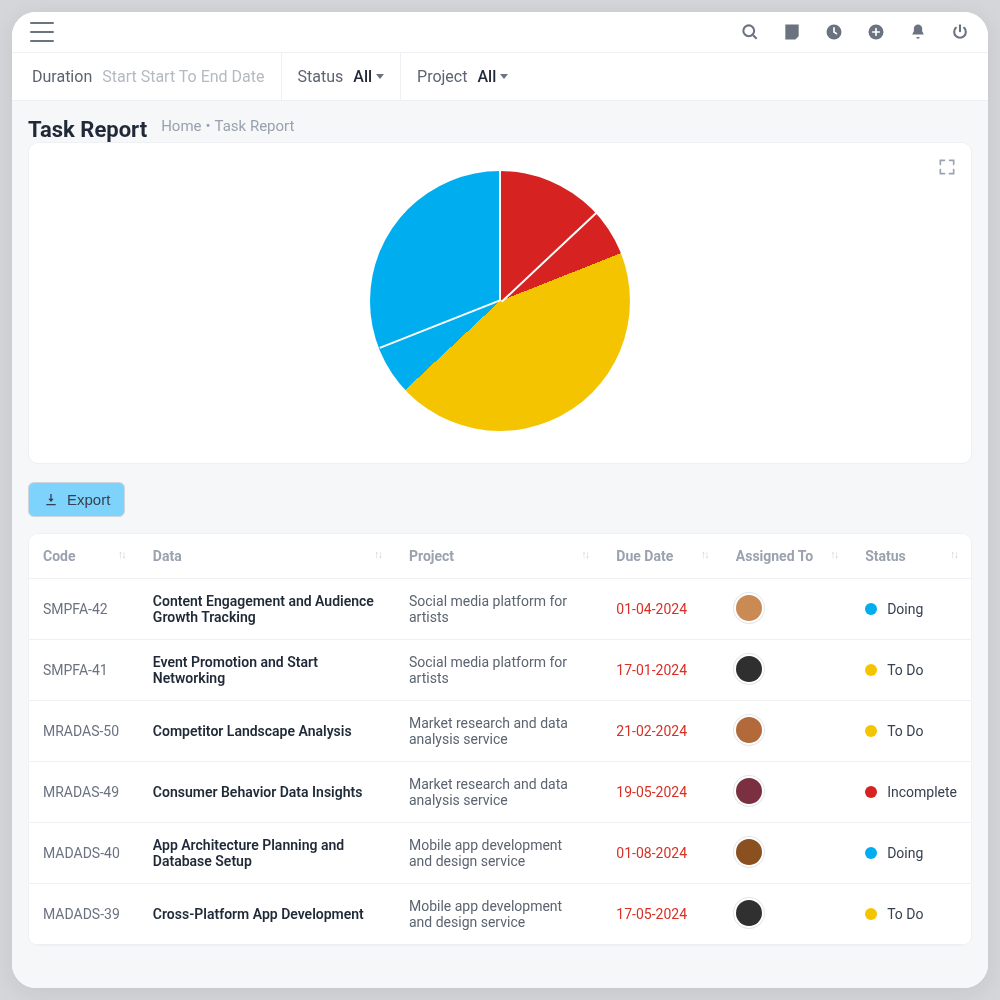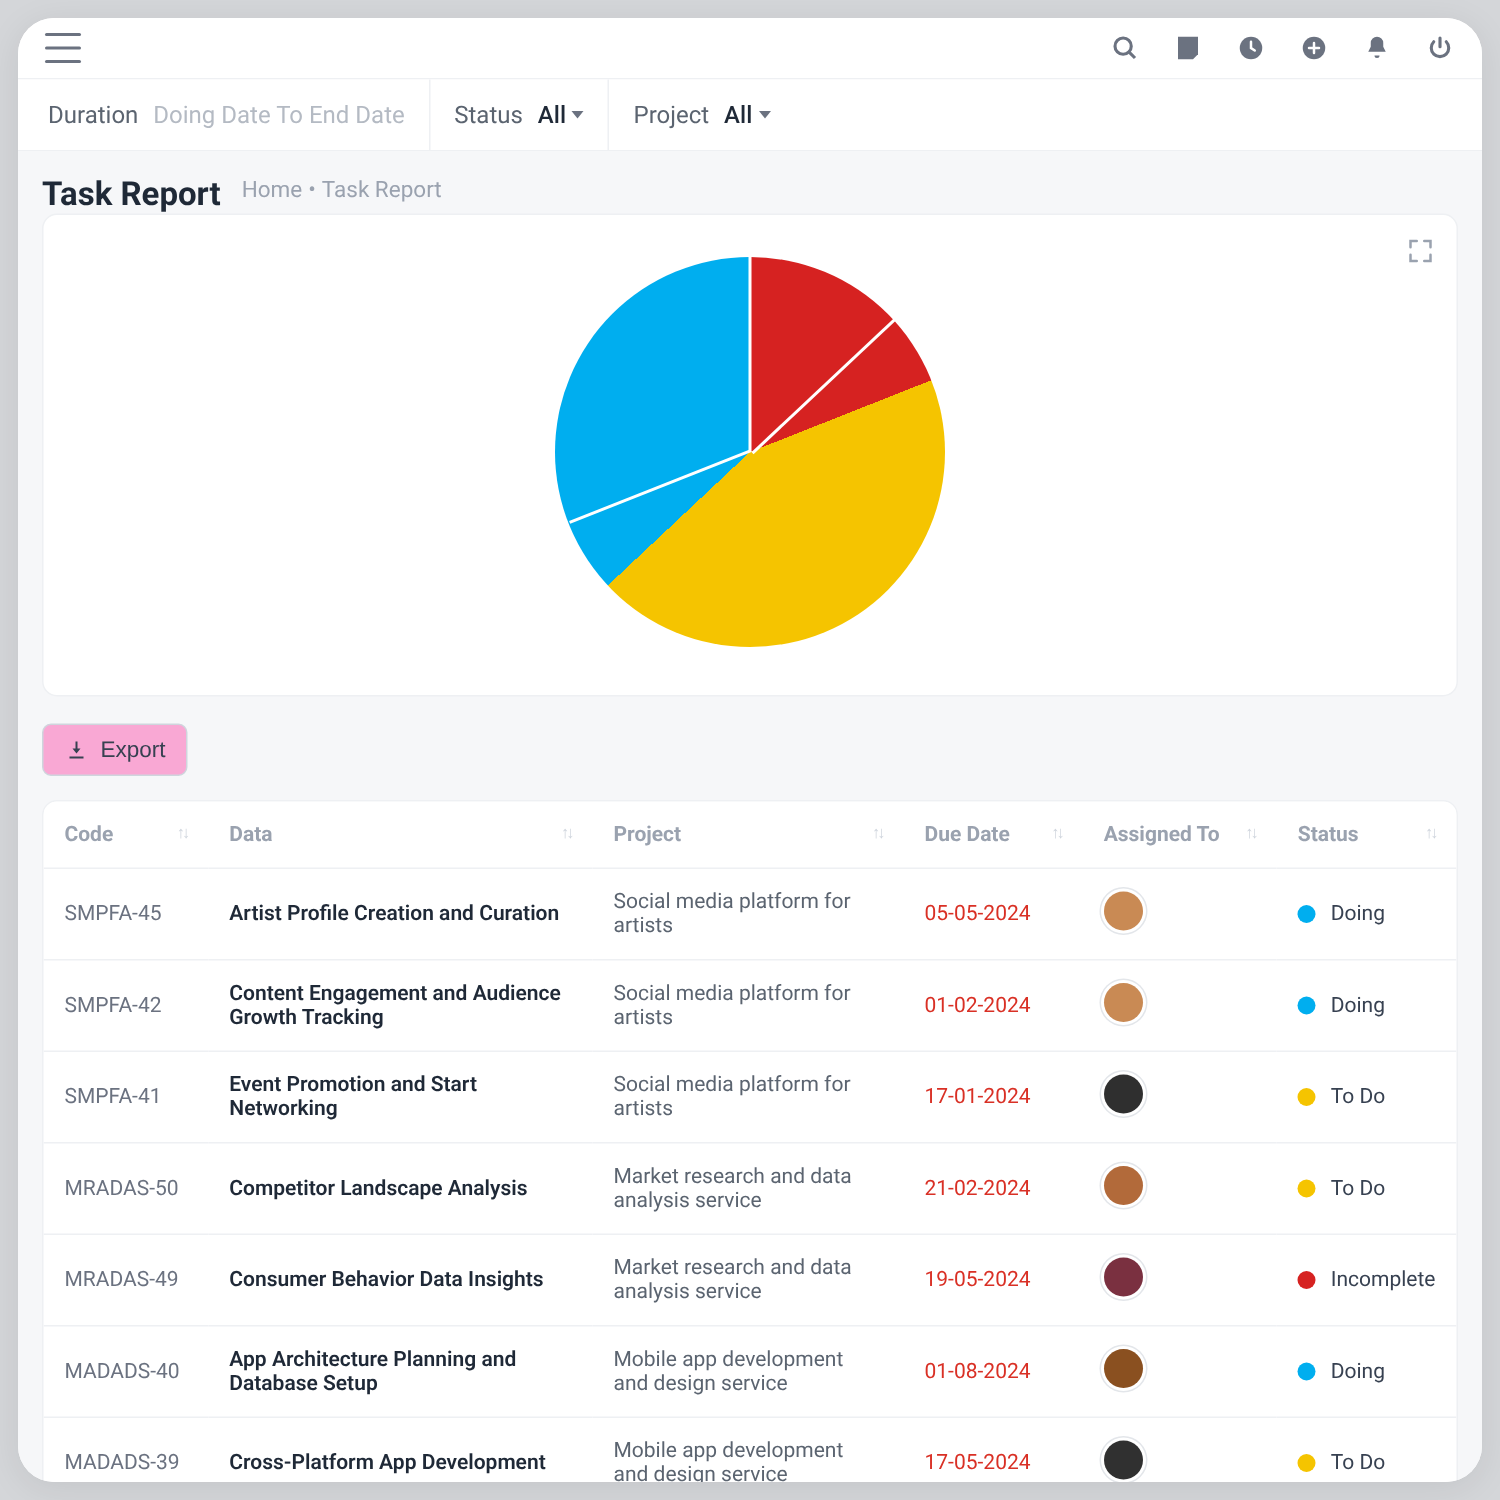--- a/index.html
+++ b/index.html
@@ -78,21 +78,21 @@
     border-radius:10px;
   }
   .chart-card { position:relative; padding:28px 20px 32px; display:flex; align-items:center; justify-content:center; }
   .expand-btn { position:absolute; top:14px; right:14px; width:20px; height:20px; color:#9aa2af; cursor:pointer; }
   .expand-btn svg { width:20px; height:20px; }
 
   .pie-wrap { width:260px; height:260px; border-radius:50%; position:relative; }
 
   .export-btn {
     display:inline-flex; align-items:center; gap:8px;
-    background:#f9a8d4; border:1px solid #cfd5dd; color:#374151;
+    background:#7dd3fc; border:1px solid #cfd5dd; color:#374151;
     padding:8px 14px; border-radius:6px; font-size:15px;
     margin:18px 0 16px; cursor:pointer;
   }
   .export-btn svg { width:16px; height:16px; }
 
   
   .table-card { border-radius:10px; overflow:hidden; }
   table { width:100%; border-collapse:collapse; }
   thead th {
     text-align:left; font-weight:700; color:#9aa2af; font-size:14px;
@@ -168,21 +168,21 @@
             <path d="M12 4v7"></path>
             <path d="M7 7a7 7 0 1 0 10 0"></path>
           </svg>
       </div>
     </div>
   </div>
 
   <div class="filterbar">
     <div class="segment">
       <span>Duration</span>
-      <span class="placeholder">Doing Date To End Date</span>
+      <span class="placeholder">Start Start To End Date</span>
     </div>
     <div class="segment bordered">
       <span>Status</span>
       <span class="value">
           <span>All</span>
           <span class="caret-down"></span>
         </span>
     </div>
     <div class="segment bordered">
       <span>Project</span>
@@ -237,37 +237,24 @@
               <th><span>Code</span><span class="sort">↑↓</span></th>
               <th><span>Data</span><span class="sort">↑↓</span></th>
               <th><span>Project</span><span class="sort">↑↓</span></th>
               <th><span>Due Date</span><span class="sort">↑↓</span></th>
               <th><span>Assigned To</span><span class="sort">↑↓</span></th>
               <th><span>Status</span><span class="sort">↑↓</span></th>
             </tr>
         </thead>
         <tbody id="tbody">
             <tr>
-              <td class="code">SMPFA-45</td>
-              <td class="task">Artist Profile Creation and Curation</td>
-              <td class="project">Social media platform for artists</td>
-              <td class="due">05-05-2024</td>
-              <td class="assigned"><span class="avatar" style="background:#c98a54;box-shadow:0 0 0 2px #fff, 0 0 0 3px #e3e6ea"></span></td>
-              <td>
-                <div class="status-cell">
-                  <span class="dot" style="background:#00aeef"></span>
-                  <span>Doing</span>
-                </div>
-              </td>
-            </tr>
-            <tr>
               <td class="code">SMPFA-42</td>
               <td class="task">Content Engagement and Audience Growth Tracking</td>
               <td class="project">Social media platform for artists</td>
-              <td class="due">01-02-2024</td>
+              <td class="due">01-04-2024</td>
               <td class="assigned"><span class="avatar" style="background:#c98a54;box-shadow:0 0 0 2px #fff, 0 0 0 3px #e3e6ea"></span></td>
               <td>
                 <div class="status-cell">
                   <span class="dot" style="background:#00aeef"></span>
                   <span>Doing</span>
                 </div>
               </td>
             </tr>
             <tr>
               <td class="code">SMPFA-41</td>

